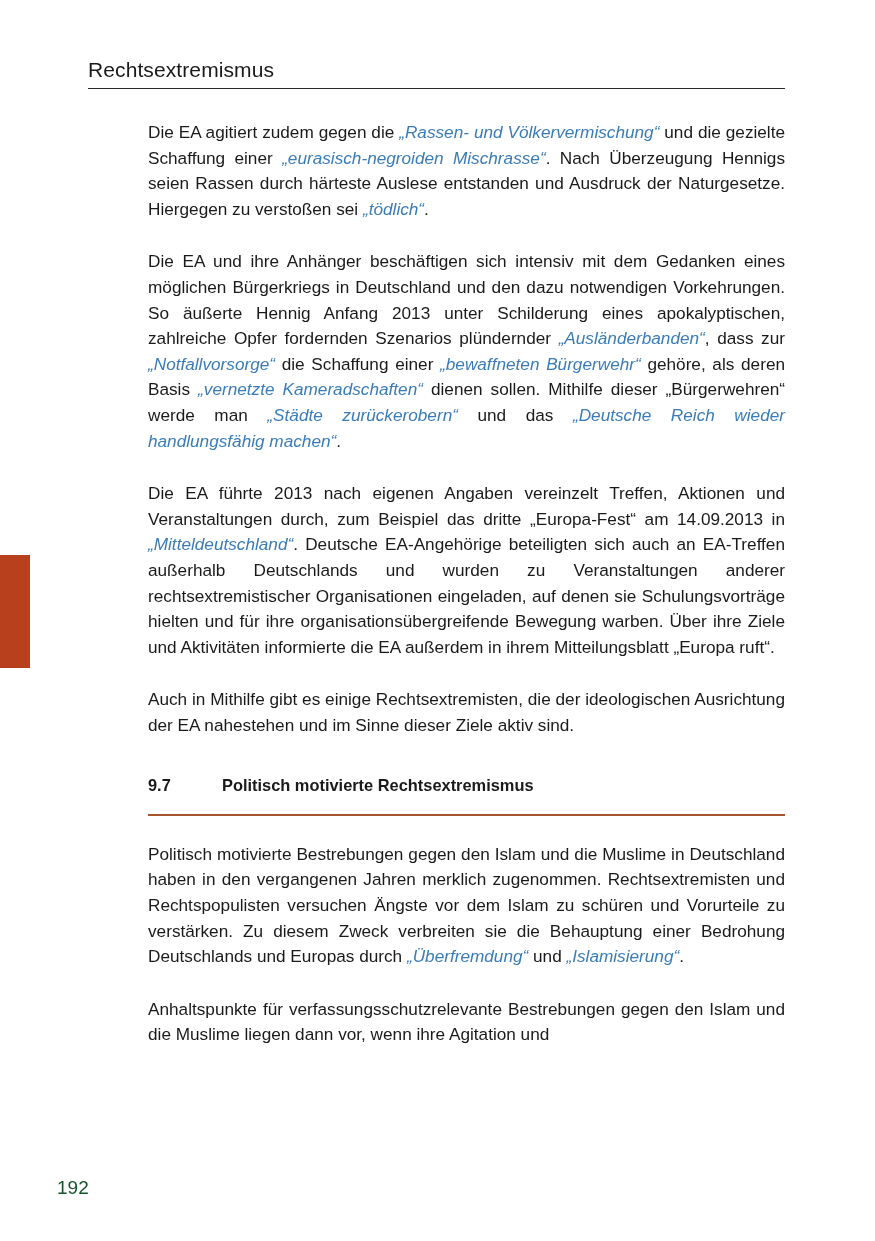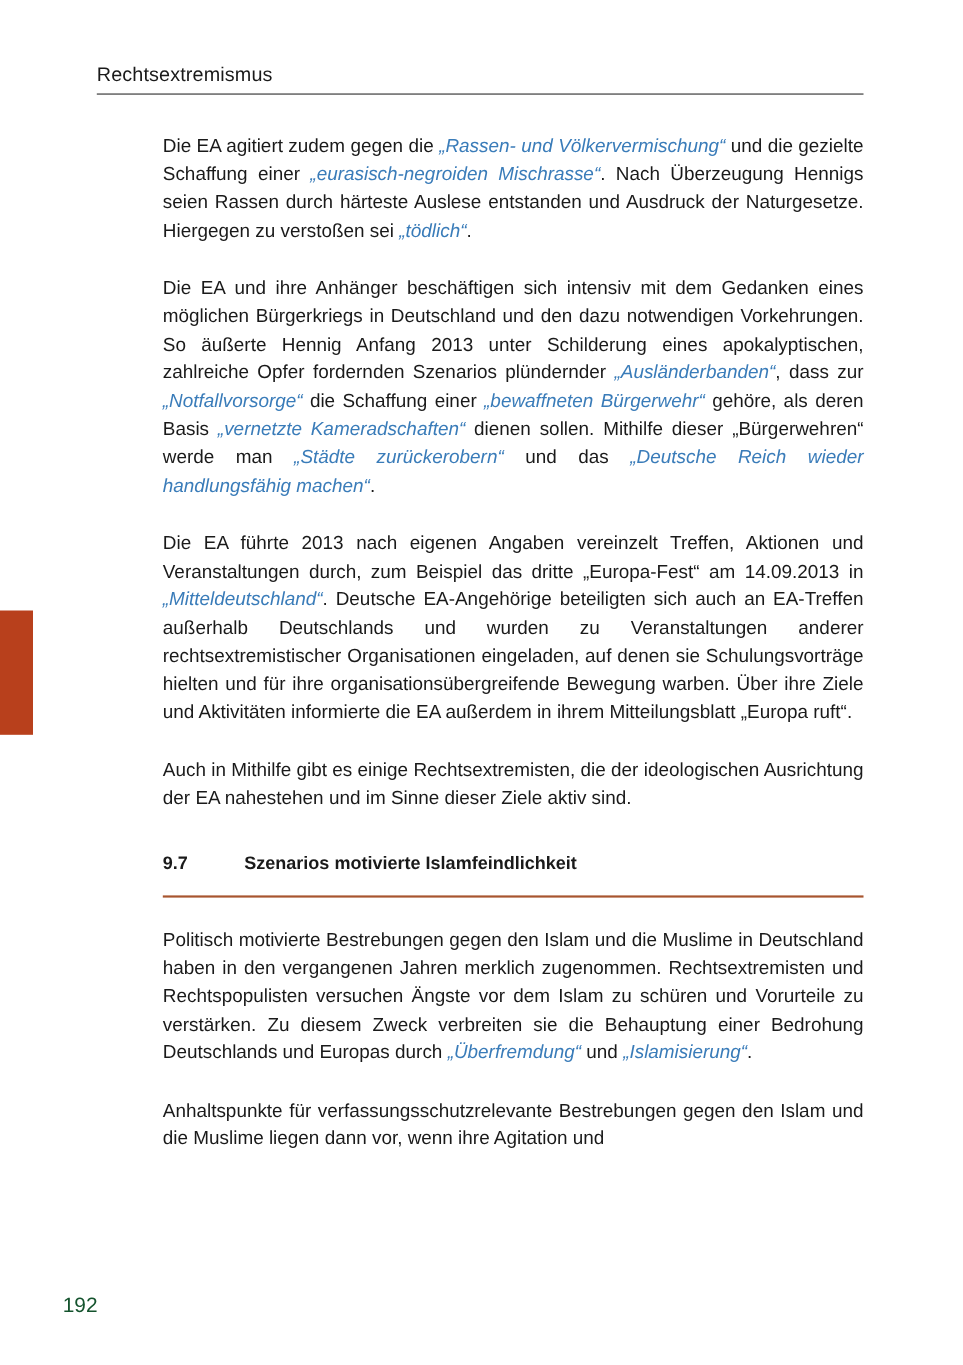--- a/index.html
+++ b/index.html
@@ -34,21 +34,21 @@
   }
 
   
   .running-head {
     position: absolute;
     left: 88px;
     top: 58px;
     width: 697px;
   }
   .running-head .rh-text {
-    font-size: 18px;
+    font-size: 21px;
     letter-spacing: 0.1px;
     color: #1a1a1a;
     padding-bottom: 6px;
     display: block;
   }
   .running-head .rh-rule {
     display: block;
     height: 1.4px;
     background: #2b2b2b;
     width: 100%;
@@ -127,21 +127,21 @@
 
     <p class="para"><span>Die EA und ihre Anhänger beschäftigen sich intensiv mit dem Gedanken eines möglichen Bürgerkriegs in Deutschland und den dazu notwendigen Vorkehrungen. So äußerte Hennig Anfang 2013 unter Schilderung eines apokalyptischen, zahlreiche Opfer fordernden Szenarios plündernder </span><span class="q-blue">„Ausländerbanden“</span><span>, dass zur </span><span class="q-blue">„Notfallvorsorge“</span><span> die Schaffung einer </span><span class="q-blue">„bewaffneten Bürgerwehr“</span><span> gehöre, als deren Basis </span><span class="q-blue">„vernetzte Kameradschaften“</span><span> dienen sollen. Mithilfe dieser „Bürgerwehren“ werde man </span><span class="q-blue">„Städte zurückerobern“</span><span> und das </span><span class="q-blue">„Deutsche Reich wieder handlungsfähig machen“</span><span>.</span></p>
 
     <p class="para"><span>Die EA führte 2013 nach eigenen Angaben vereinzelt Treffen, Aktionen und Veranstaltungen durch, zum Beispiel das dritte „Europa-Fest“ am 14.09.2013 in </span><span class="q-blue">„Mitteldeutschland“</span><span>. Deutsche EA-Angehörige beteiligten sich auch an EA-Treffen außerhalb Deutschlands und wurden zu Veranstaltungen anderer rechtsextremistischer Organisationen eingeladen, auf denen sie Schulungsvorträge hielten und für ihre organisationsübergreifende Bewegung warben. Über ihre Ziele und Aktivitäten informierte die EA außerdem in ihrem Mitteilungsblatt „Europa ruft“.</span></p>
 
     <p class="para"><span>Auch in Mithilfe gibt es einige Rechtsextremisten, die der ideologischen Ausrichtung der EA nahestehen und im Sinne dieser Ziele aktiv sind.</span></p>
 
     <div class="section-head">
       <div class="sh-row">
         <span class="sh-num">9.7</span>
-        <span class="sh-title">Szenarios motivierte Islamfeindlichkeit</span>
+        <span class="sh-title">Politisch motivierte Rechtsextremismus</span>
       </div>
       <span class="sh-rule"></span>
     </div>
 
     <p class="para"><span>Politisch motivierte Bestrebungen gegen den Islam und die Muslime in Deutschland haben in den vergangenen Jahren merklich zugenommen. Rechtsextremisten und Rechtspopulisten versuchen Ängste vor dem Islam zu schüren und Vorurteile zu verstärken. Zu diesem Zweck verbreiten sie die Behauptung einer Bedrohung Deutschlands und Europas durch </span><span class="q-blue">„Überfremdung“</span><span> und </span><span class="q-blue">„Islamisierung“</span><span>.</span></p>
 
     <p class="para"><span>Anhaltspunkte für verfassungsschutzrelevante Bestrebungen gegen den Islam und die Muslime liegen dann vor, wenn ihre Agitation und</span></p>
 
   </div>
 

